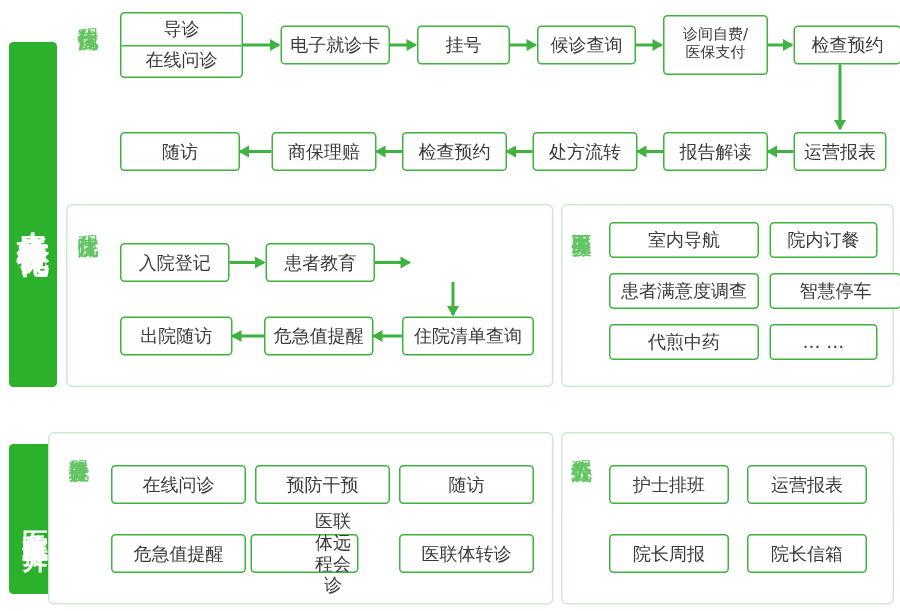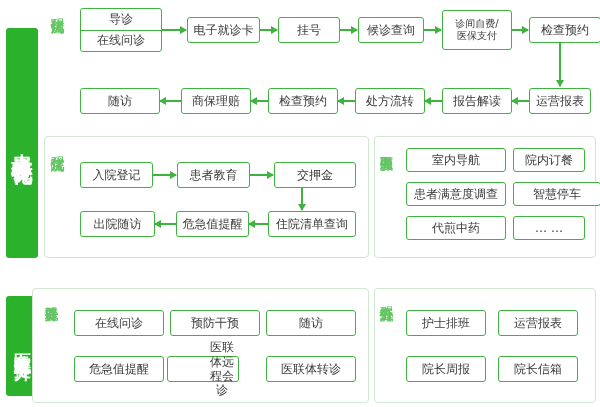--- a/index.html
+++ b/index.html
@@ -212,21 +212,20 @@
   <div class="box" style="left:80px;top:88px;width:80px;height:26px;">随访</div>
 
   <div class="box" style="left:80px;top:162px;width:73px;height:26px;">入院登记</div>
 
   <div class="arrow-h" style="left:153px;top:174px;width:23px;"></div>
 
   <div class="box" style="left:177px;top:162px;width:73px;height:26px;">患者教育</div>
 
   <div class="arrow-h" style="left:250px;top:174px;width:23px;"></div>
 
-  <div class="box" style="left:274px;top:162px;width:82px;height:26px;">交押金</div>
 
   <div class="arrow-v" style="left:301px;top:188px;height:22px;"></div>
 
   <div class="box" style="left:268px;top:211px;width:88px;height:26px;">住院清单查询</div>
 
   <div class="arrow-h left" style="left:249px;top:223px;width:19px;"></div>
 
   <div class="box" style="left:176px;top:211px;width:73px;height:26px;">危急值提醒</div>
 
   <div class="arrow-h left" style="left:155px;top:223px;width:21px;"></div>

